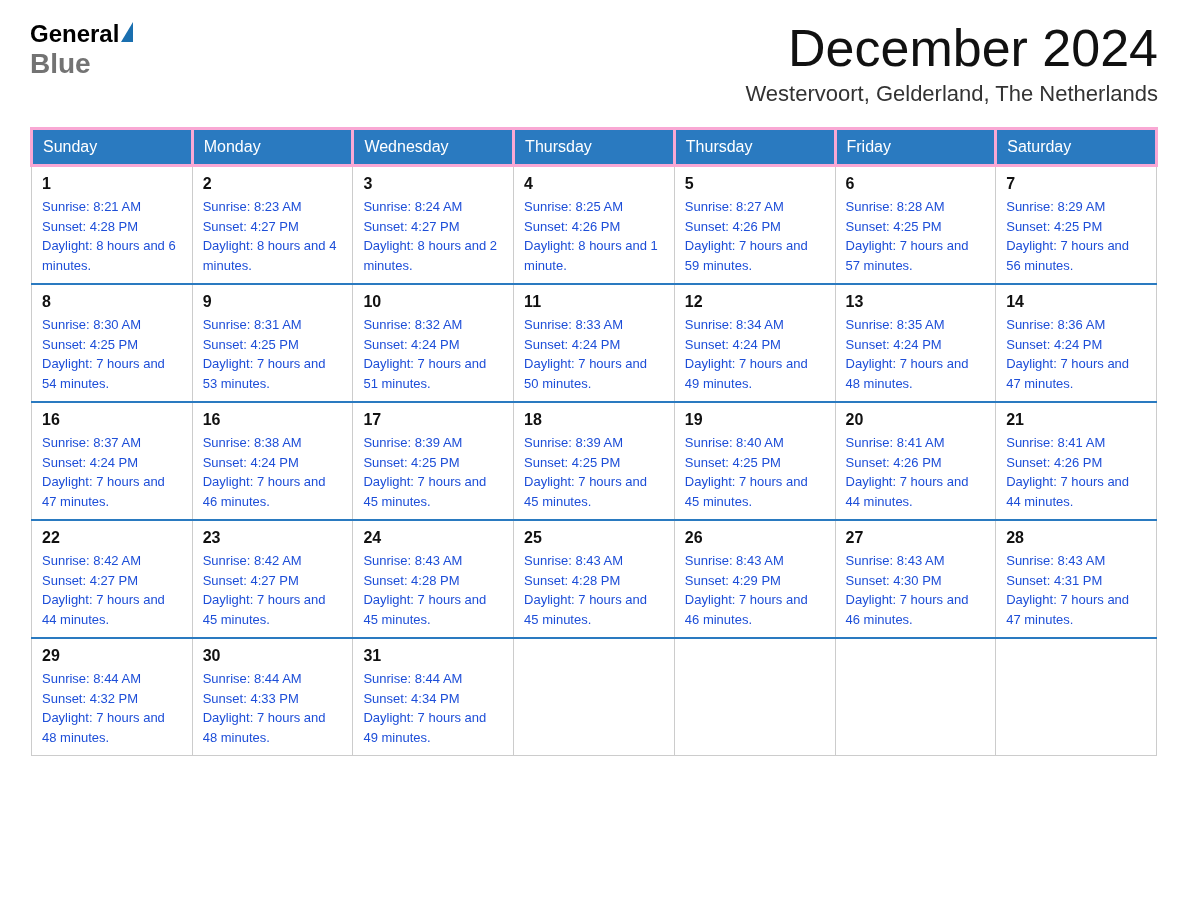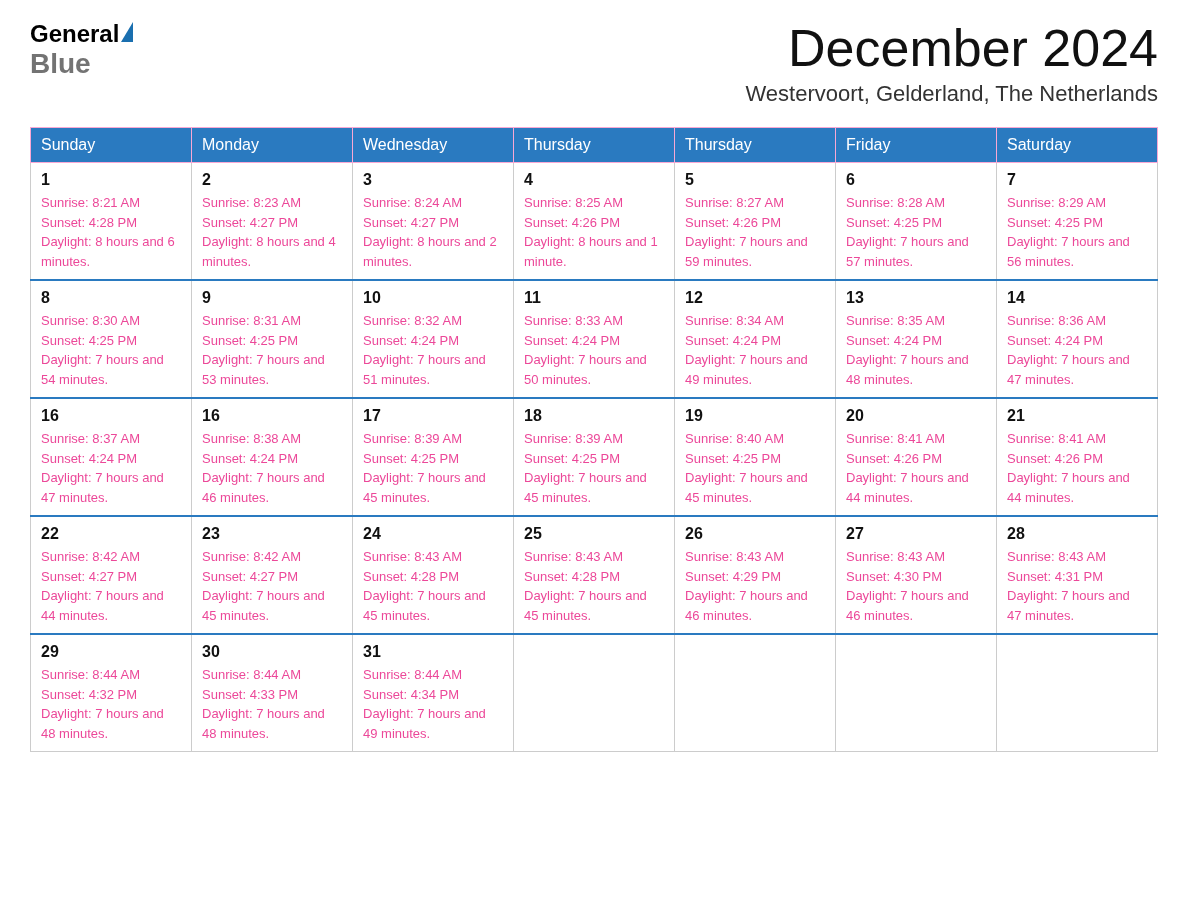--- a/index.html
+++ b/index.html
@@ -64,42 +64,42 @@
       border-collapse: collapse;
       border: 1px solid #aaa;
     }
     .calendar-table th {
       background-color: #2a7ac0;
       color: #fff;
       padding: 8px 10px;
       font-size: 16px;
       font-weight: normal;
       text-align: left;
-      border: 1px solid #f9a8d4;
+      border: 3px solid #f9a8d4;
     }
     .calendar-table td {
       vertical-align: top;
       padding: 8px 10px;
       border: 1px solid #ccc;
       width: 14.28%;
       min-height: 100px;
       background: #fff;
     }
     .calendar-table tr:not(:last-child) td {
       border-bottom: 2px solid #2a7ac0;
     }
     .day-number {
       font-size: 16px;
       font-weight: bold;
       color: #111;
       margin-bottom: 4px;
     }
     .day-info {
       font-size: 13px;
-      color: #ec4899;
+      color: #1d4ed8;
       line-height: 1.5;
     }
     .empty-cell {
       background: #fff;
     }
   </style>
 </head>
 <body>
 
 <div class="header">

